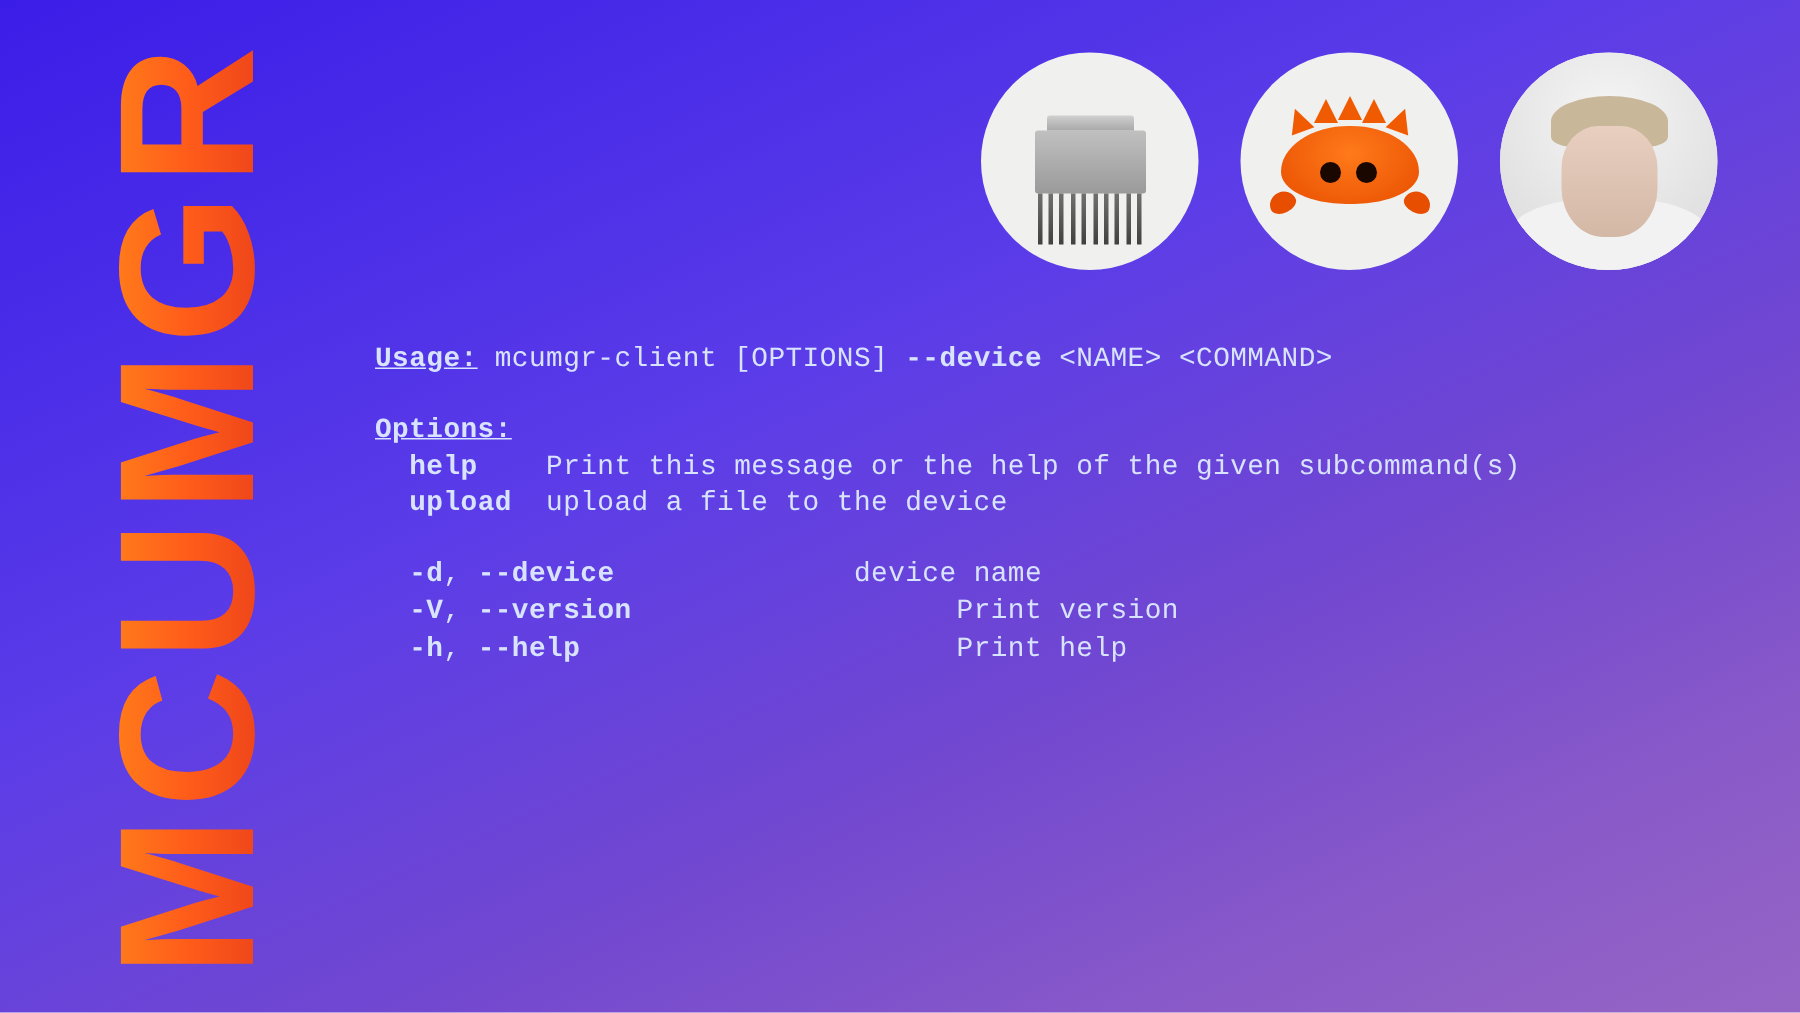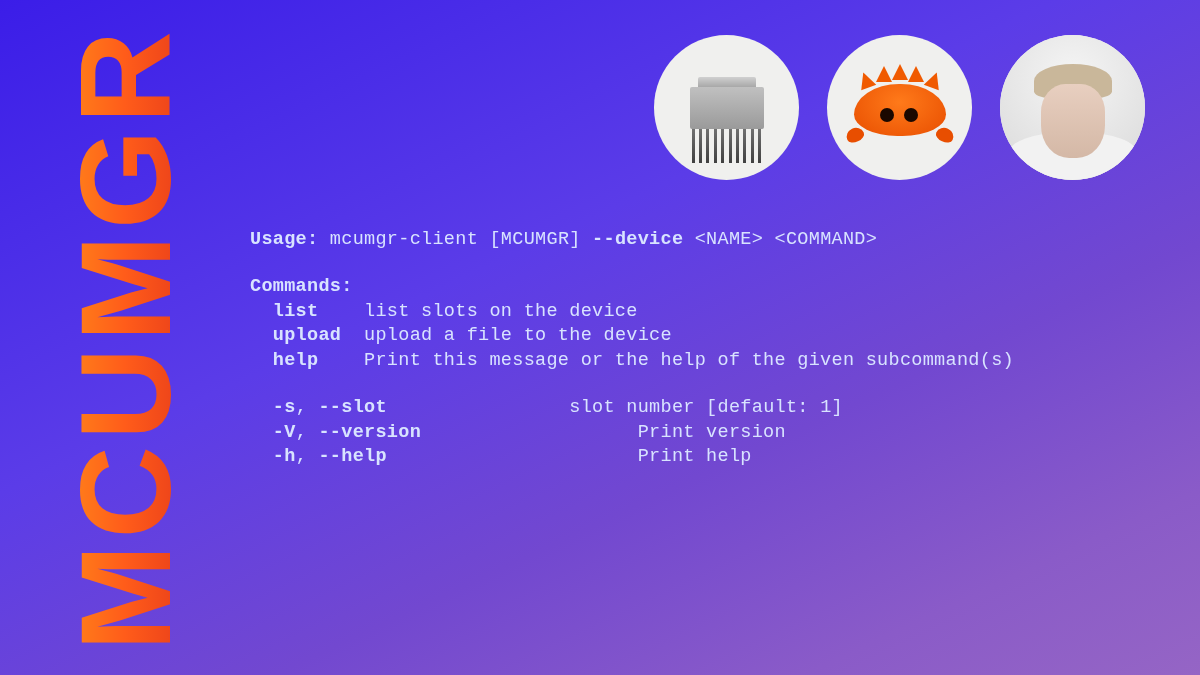--- a/index.html
+++ b/index.html
@@ -62,21 +62,21 @@
   .content {
     position: absolute;
     left: 250px;
     top: 228px;
     color: #d8e3ff;
     font-size: 18.5px;
     line-height: 1.34;
     letter-spacing: 0.3px;
   }
   .b { font-weight: bold; }
-  .u { }
+  .u { text-decoration: underline; }
   .row { white-space: pre; }
   .gap { height: 22px; }
 </style>
 </head>
 <body>
 
 <div class="logo">
   <svg width="130" height="617" viewBox="0 0 130 617">
     <defs>
       <linearGradient id="lg" x1="0" y1="0" x2="0" y2="1">
@@ -126,32 +126,31 @@
     <div class="person">
       <div class="person-shirt"></div>
       <div class="person-hair"></div>
       <div class="person-face"></div>
     </div>
   </div>
 </div>
 
 <div class="content">
 
-  <div class="row"><span class="b u">Usage:</span><span> </span><span>mcumgr-client</span><span> </span><span>[MCUMGR]</span><span> </span><span class="b">--device</span><span> </span><span>&lt;NAME&gt;</span><span> </span><span>&lt;COMMAND&gt;</span></div>
+  <div class="row"><span class="b u">Usage:</span><span> </span><span>mcumgr-client</span><span> </span><span>[OPTIONS]</span><span> </span><span class="b">--device</span><span> </span><span>&lt;NAME&gt;</span><span> </span><span>&lt;COMMAND&gt;</span></div>
 
   <div class="gap"></div>
 
-  <div class="row"><span class="b u">Commands:</span></div>
+  <div class="row"><span class="b u">Options:</span></div>
   <div id="commands-list">
-      <div class="row">  <span class="b">list</span>    list slots on the device</div>
+      <div class="row">  <span class="b">help</span>    Print this message or the help of the given subcommand(s)</div>
       <div class="row">  <span class="b">upload</span>  upload a file to the device</div>
-      <div class="row">  <span class="b">help</span>    Print this message or the help of the given subcommand(s)</div>
     </div>
 
   <div class="gap"></div>
 
   <div id="options-list">
-      <div class="row">  <span class="b">-s</span>, <span class="b">--slot <slot>               </slot></span>slot number [default: 1]</div>
+      <div class="row">  <span class="b">-d</span>, <span class="b">--device <name>             </name></span>device name</div>
       <div class="row">  <span class="b">-V</span>, <span class="b">--version                   </span>Print version</div>
       <div class="row">  <span class="b">-h</span>, <span class="b">--help                      </span>Print help</div>
     </div>
 
 </div>
 
 </body></html>

